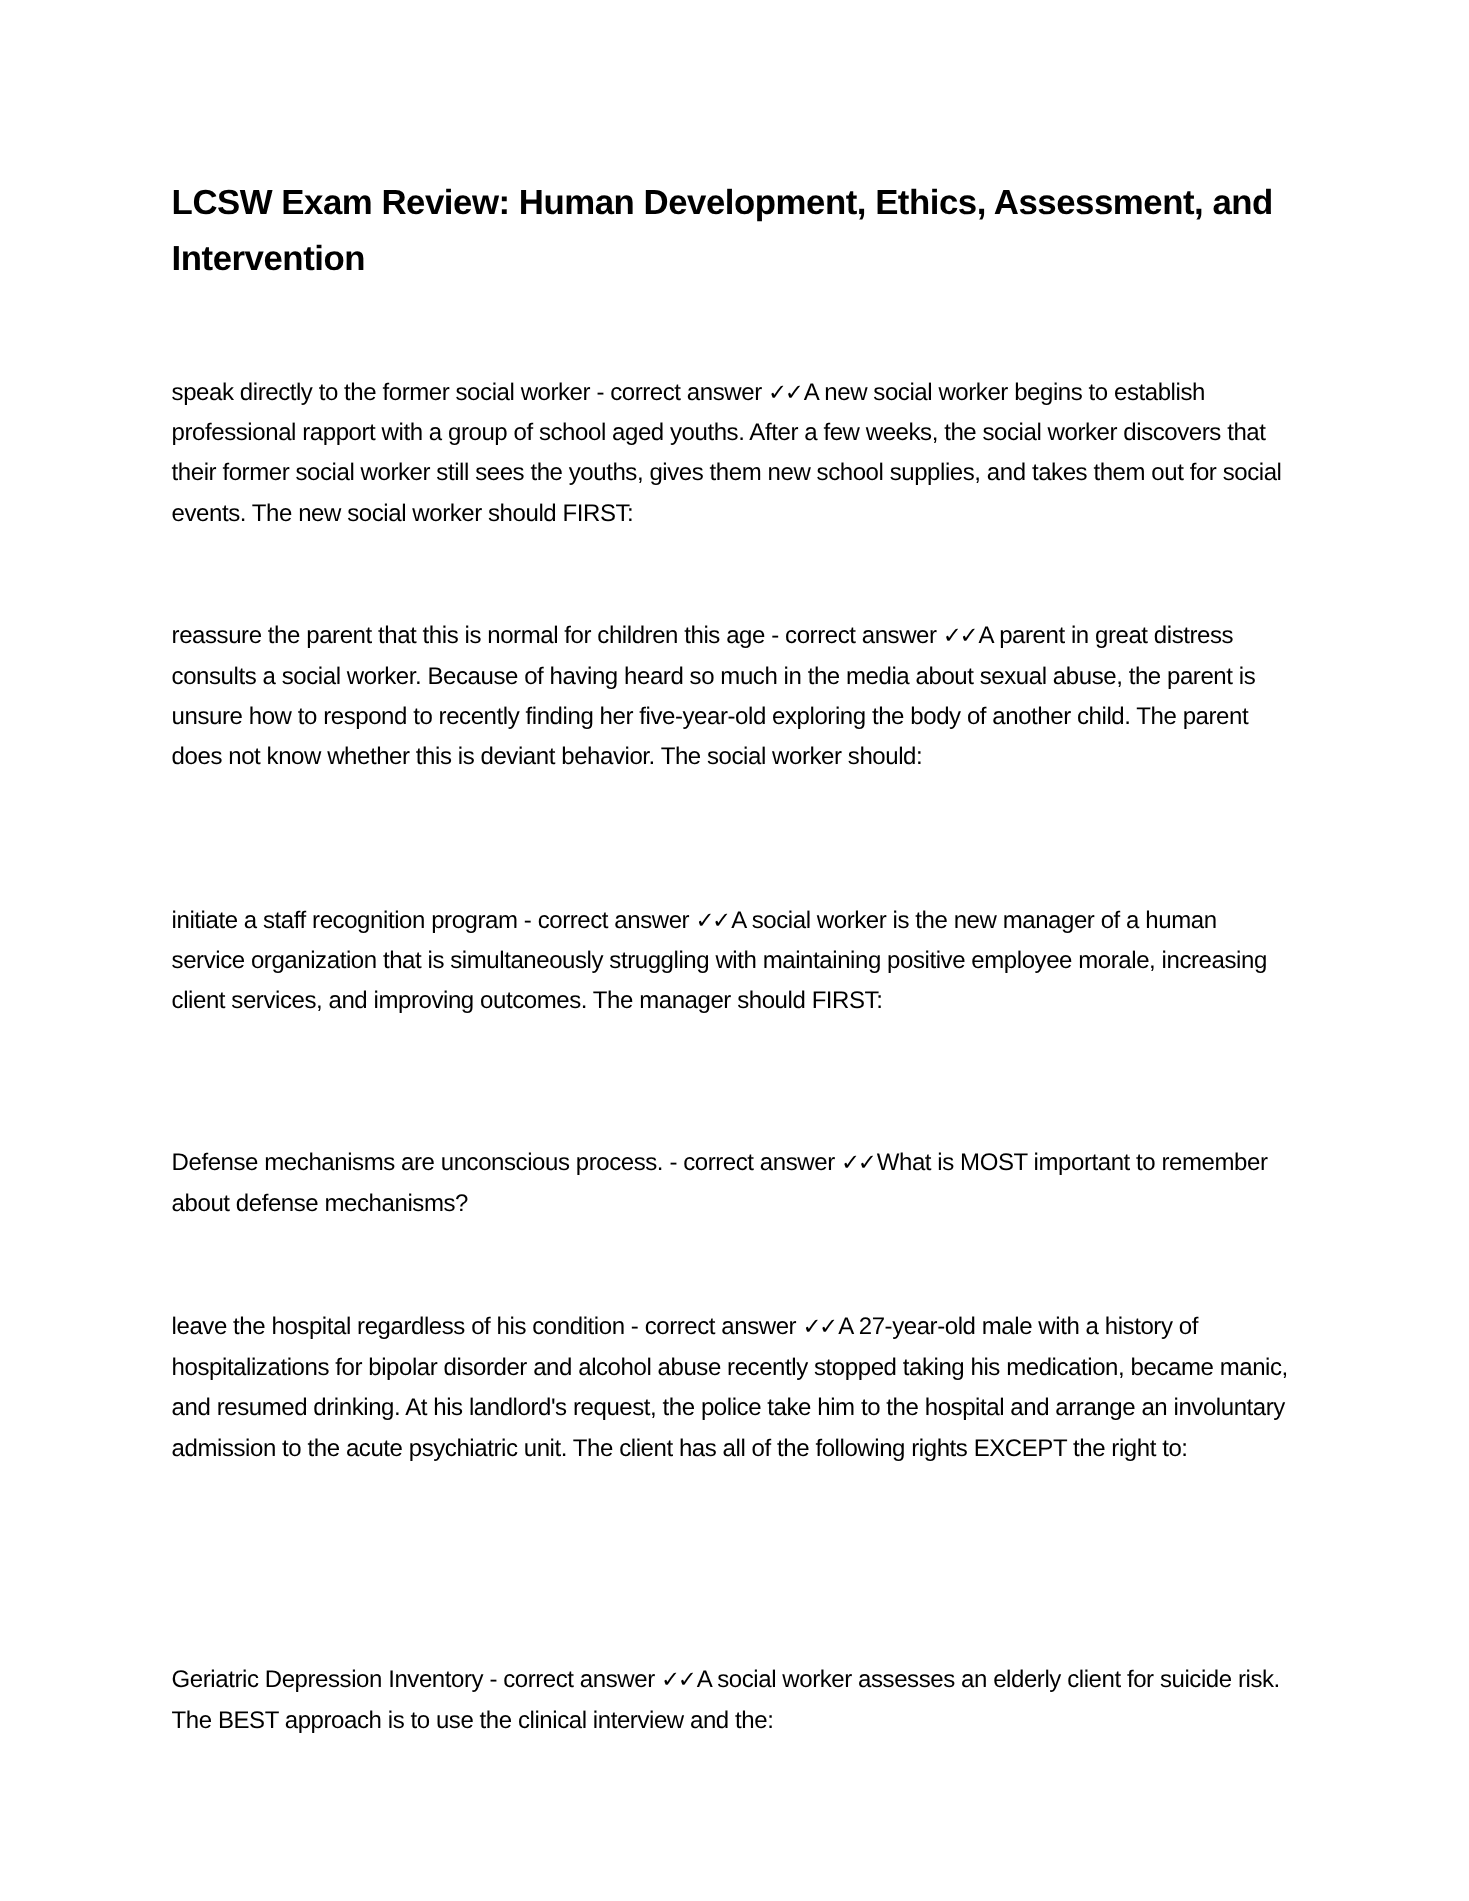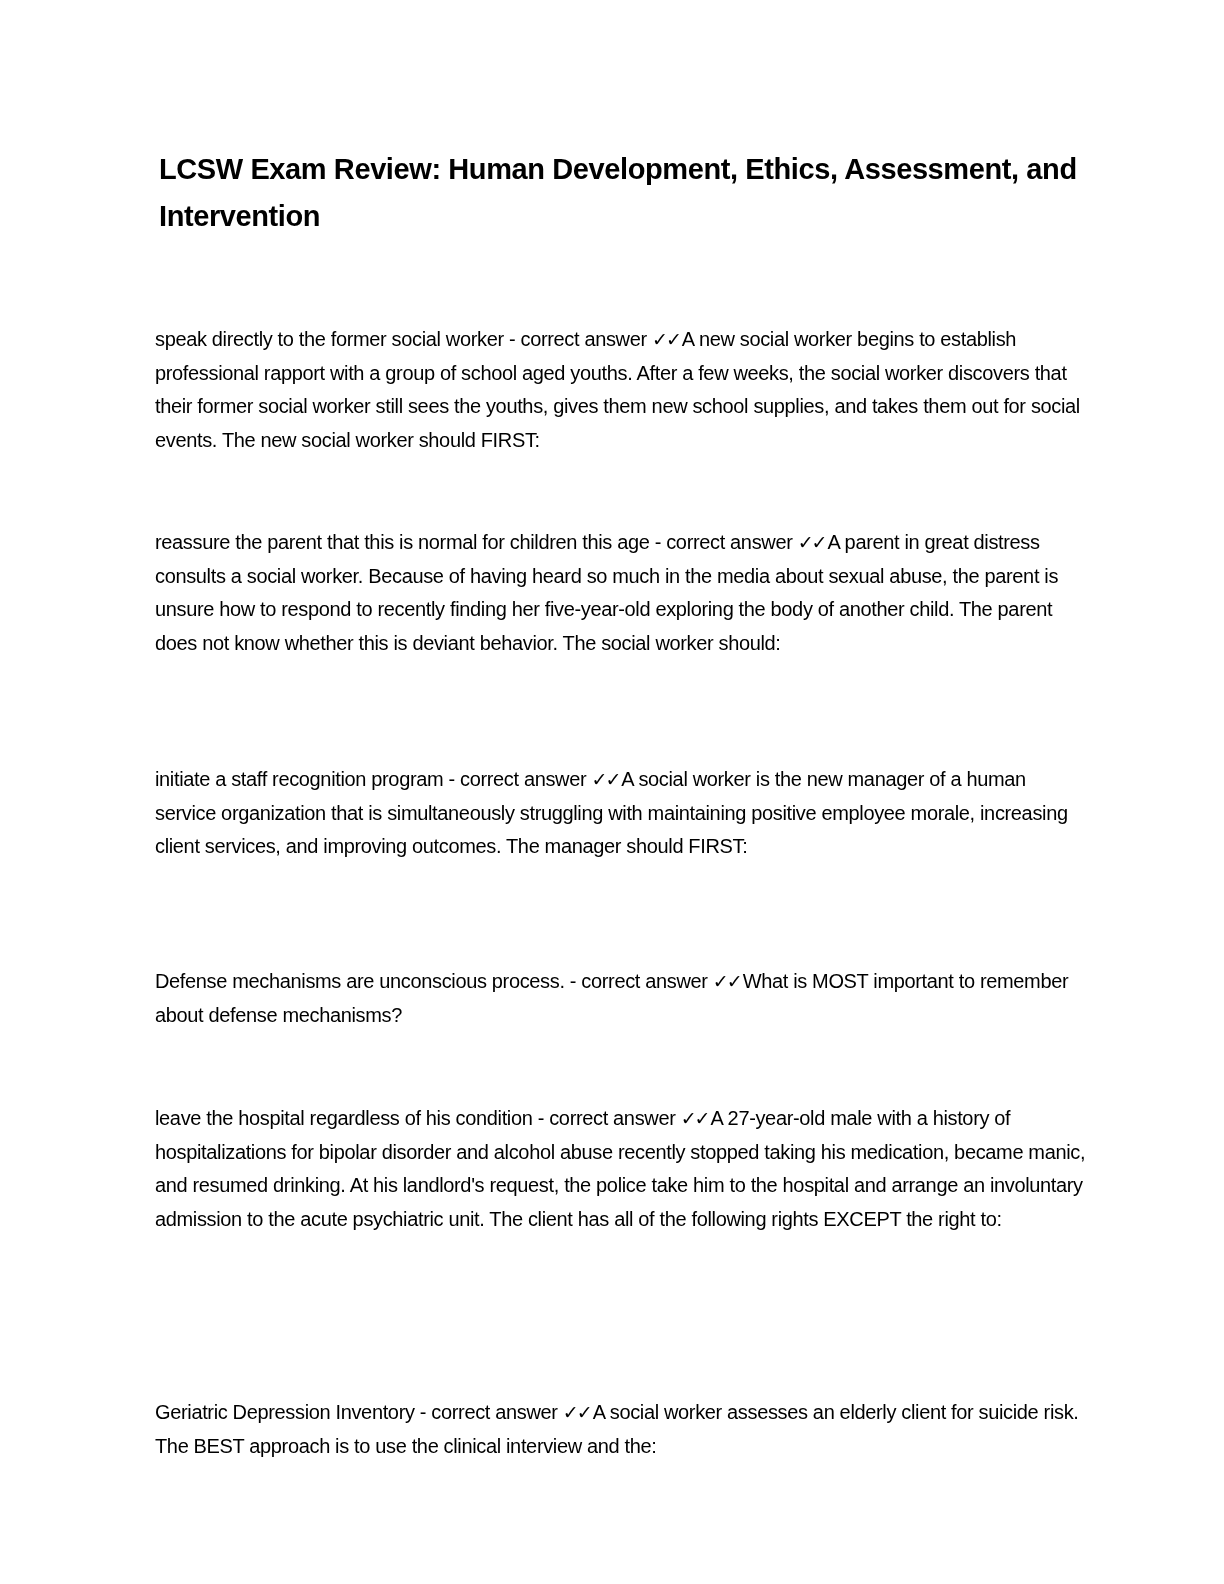--- a/index.html
+++ b/index.html
@@ -18,38 +18,38 @@
     .page {
       position: absolute;
       left: 0;
       top: 0;
       width: 1224px;
       height: 1584px;
       background: #ffffff;
     }
     .title {
       position: absolute;
-      left: 159px;
+      left: 143px;
       top: 146px;
       width: 940px;
       font-family: "Liberation Sans", "DejaVu Sans", sans-serif;
       font-weight: bold;
       font-size: 29px;
       line-height: 47px;
       letter-spacing: -0.4px;
       margin: 0;
     }
     .qa {
       position: absolute;
       left: 143px;
       width: 935px;
       font-size: 20px;
       line-height: 33.6px;
       letter-spacing: -0.35px;
-      margin: 12px;
+      margin: 0;
     }
     .check {
       font-family: "DejaVu Sans", sans-serif;
       font-size: 19px;
       letter-spacing: -2px;
       margin-right: 2px;
     }
   </style>
 </head>
 <body>

